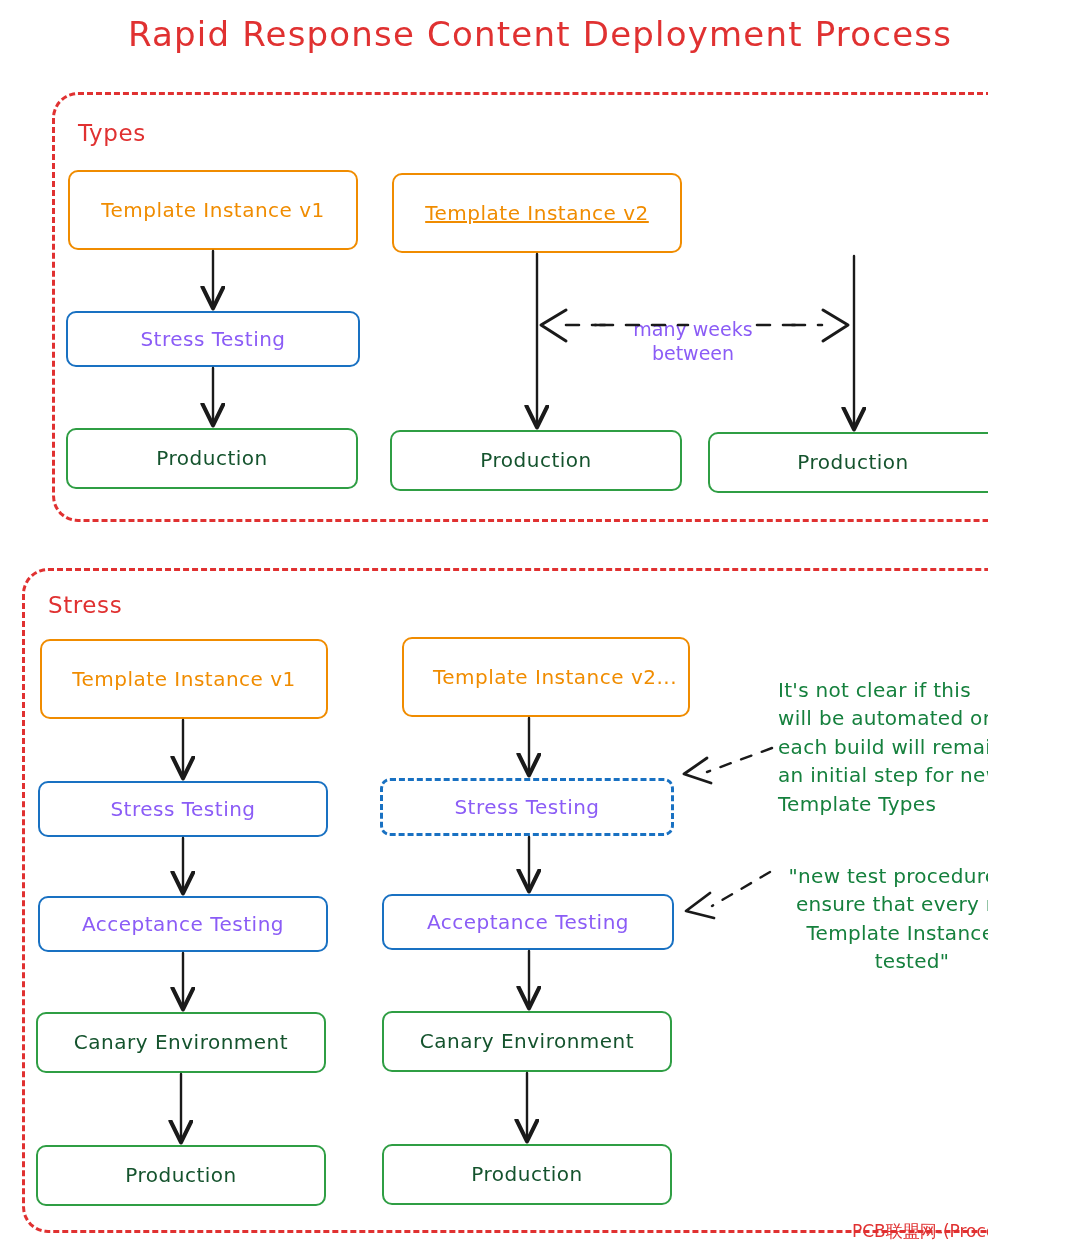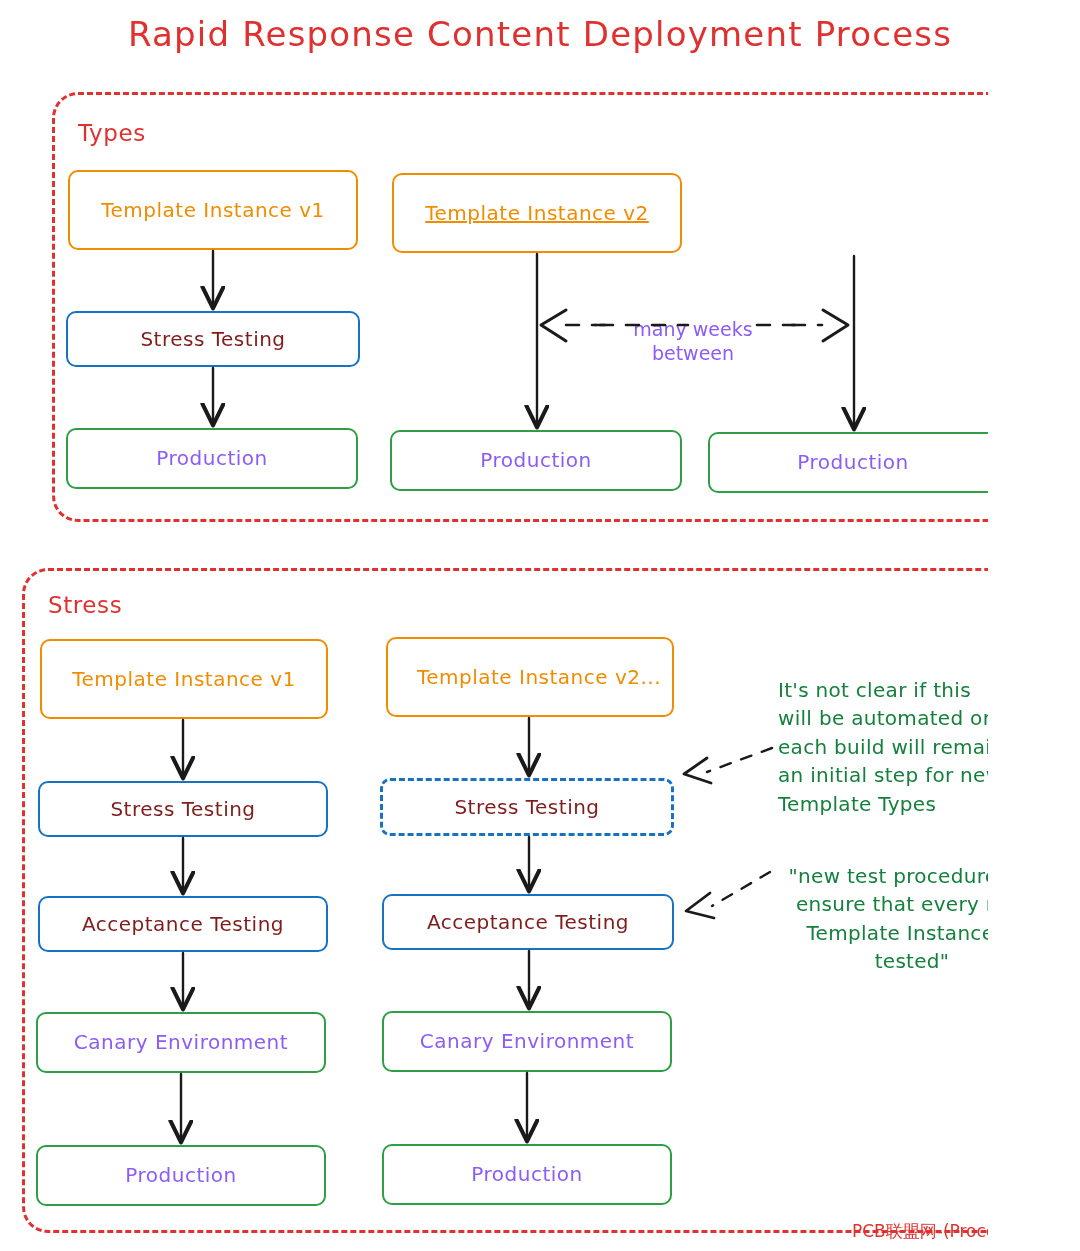--- a/index.html
+++ b/index.html
@@ -61,22 +61,22 @@
     align-items: center;
     justify-content: center;
     text-align: center;
     line-height: 1.22;
     font-size: 20px;
     letter-spacing: 0.5px;
     padding: 2px 6px;
   }
   .node .lbl { display: block; }
   .node.orange { border-color: #f08c00; color: #f08c00; }
-  .node.blue   { border-color: #1971c2; color: #7f1d1d; }
-  .node.green  { border-color: #2f9e44; color: #8b5cf6; }
+  .node.blue   { border-color: #1971c2; color: #8b5cf6; }
+  .node.green  { border-color: #2f9e44; color: #14532d; }
   .node.dashed { border-style: dashed; border-width: 3px; }
 
   
   #arrows {
     position: absolute;
     left: 0;
     top: 0;
     width: 1080px;
     height: 1251px;
     pointer-events: none;
@@ -160,21 +160,21 @@
   <div class="node blue" style="left:38px; top:896px; width:290px; height:56px;">
     <span class="lbl">Acceptance Testing</span>
   </div>
   <div class="node green" style="left:36px; top:1012px; width:290px; height:61px;">
     <span class="lbl">Canary Environment</span>
   </div>
   <div class="node green" style="left:36px; top:1145px; width:290px; height:61px;">
     <span class="lbl">Production</span>
   </div>
 
-  <div class="node orange" style="left:386px; top:637px; width:288px; height:80px;padding-left:24px;">
+  <div class="node orange" style="left:402px; top:637px; width:288px; height:80px;padding-left:24px;">
     <span class="lbl">Template Instance
 v2...</span>
   </div>
   <div class="node blue dashed" style="left:380px; top:778px; width:294px; height:58px;">
     <span class="lbl">Stress Testing</span>
   </div>
   <div class="node blue" style="left:382px; top:894px; width:292px; height:56px;">
     <span class="lbl">Acceptance Testing</span>
   </div>
   <div class="node green" style="left:382px; top:1011px; width:290px; height:61px;">

